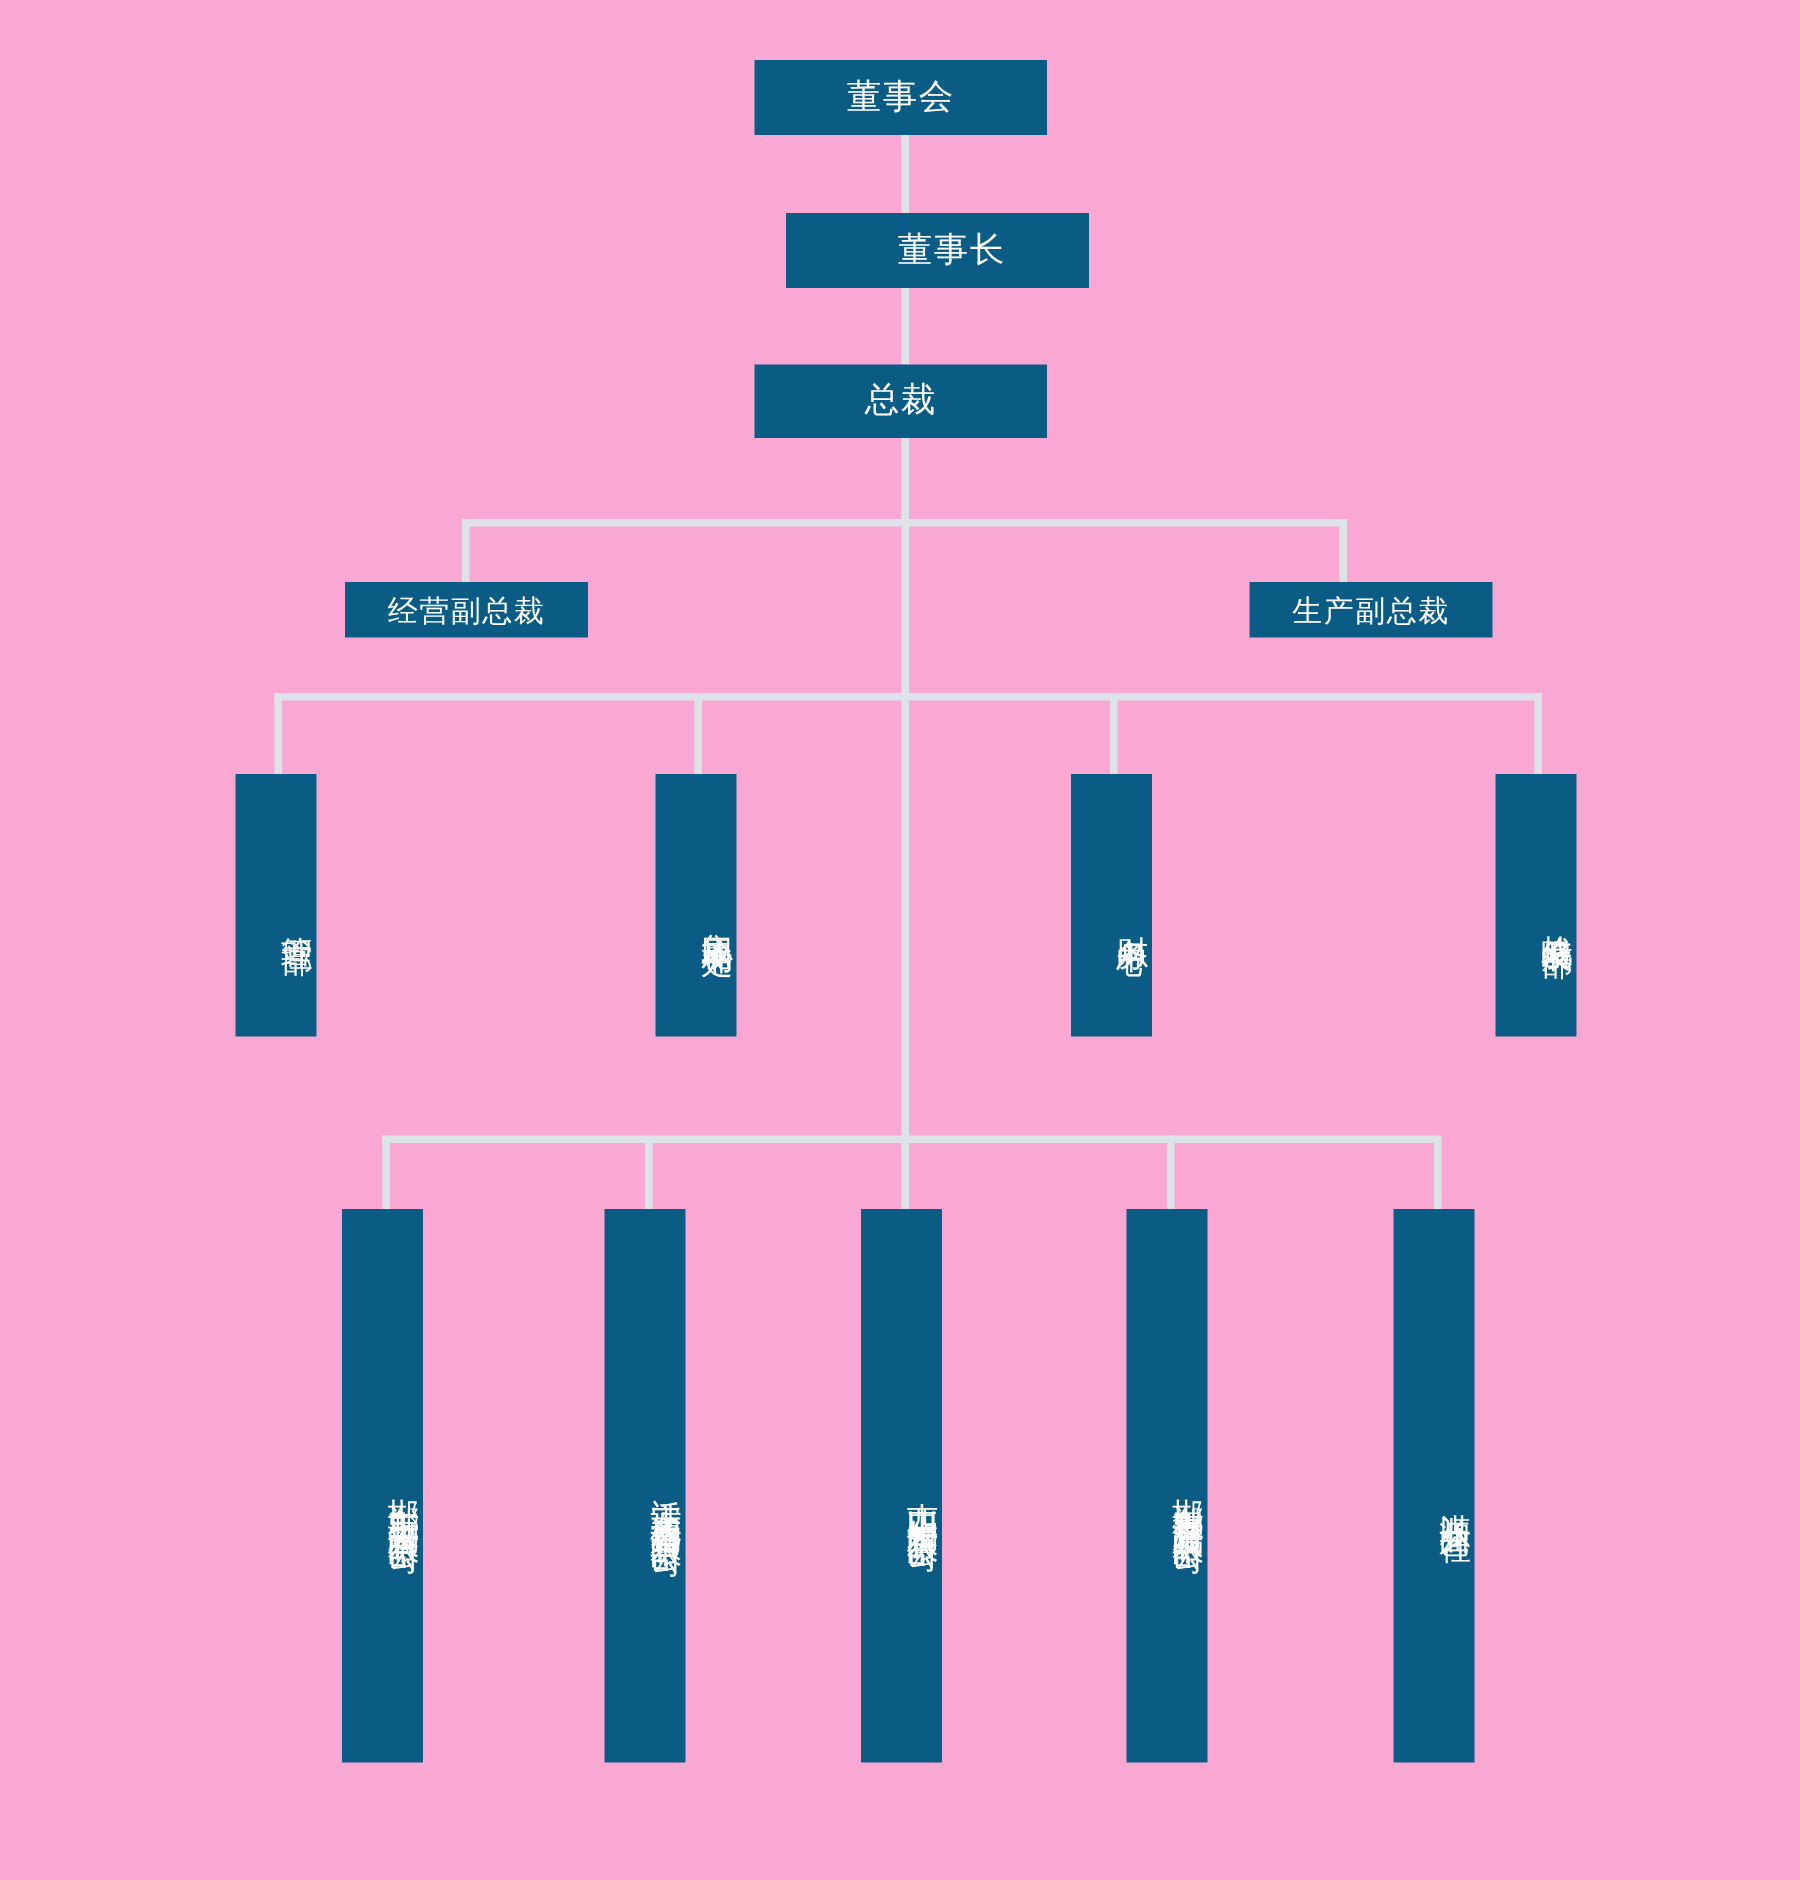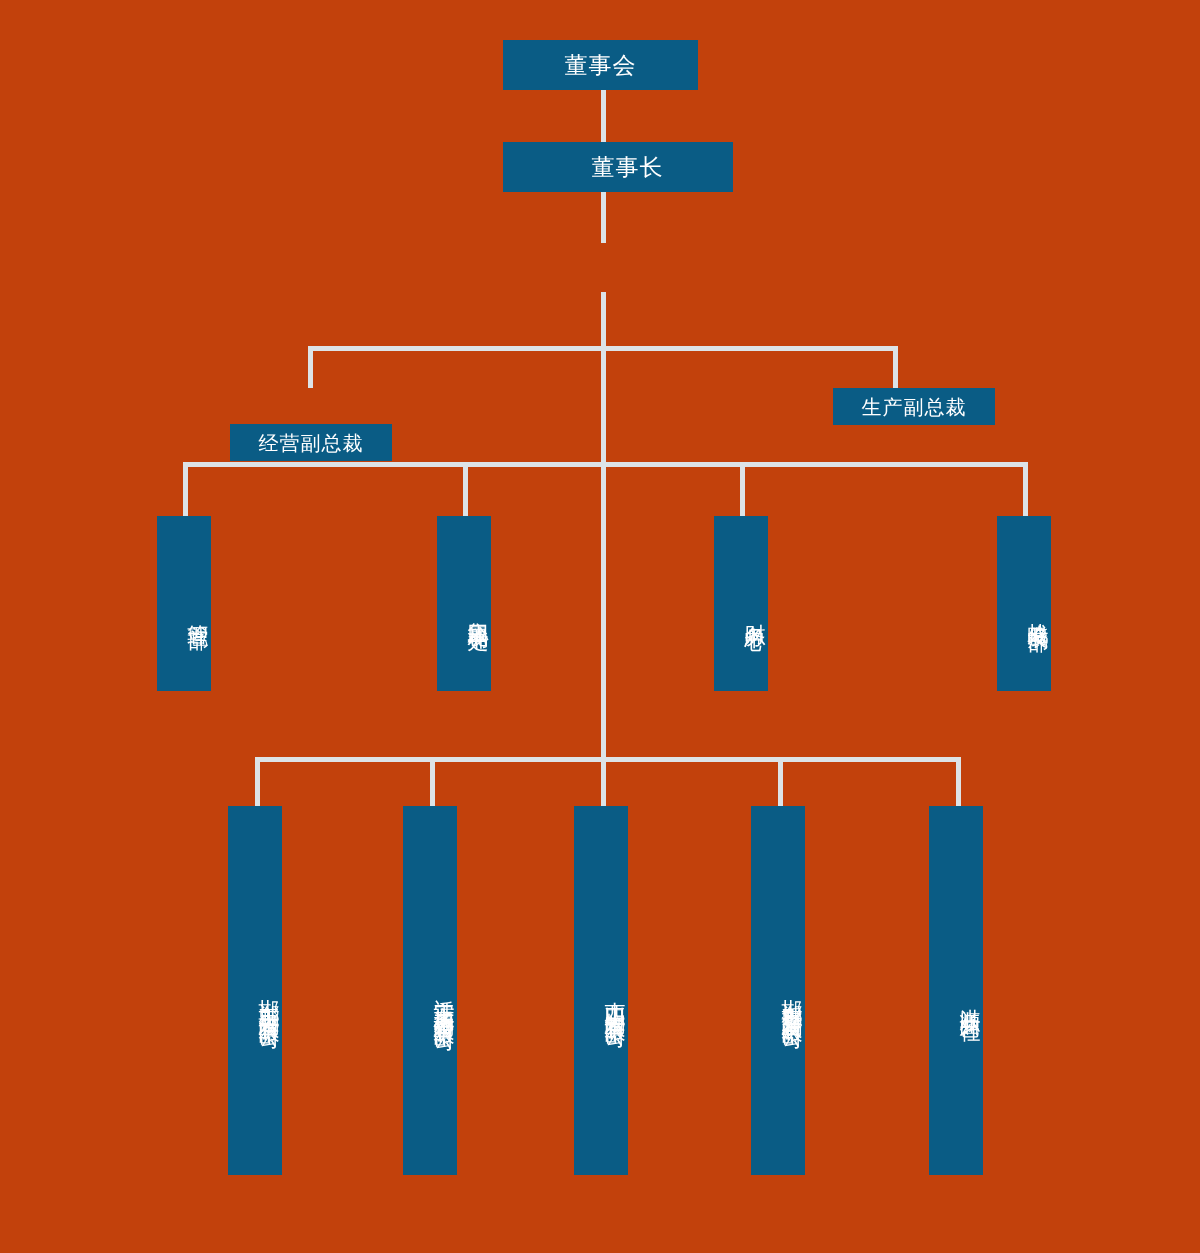--- a/index.html
+++ b/index.html
@@ -7,21 +7,21 @@
     padding: 0;
     background: #ffffff;
   }
   body {
     font-family: "DejaVu Sans", "Liberation Sans", sans-serif;
   }
   #chart-root {
     position: relative;
     width: 1200px;
     height: 1253px;
-    background: #c2410c;
+    background: #f9a8d4;
     overflow: hidden;
   }
   .node {
     position: absolute;
     background: #0a5c85;
     color: #ffffff;
     box-sizing: border-box;
     display: flex;
     align-items: center;
     justify-content: center;
@@ -84,24 +84,25 @@
 
   <div class="line h" style="left:255px; top:757px; width:703px;"></div>
   <div class="line v" style="left:255px; top:757px; height:50px;"></div>
   <div class="line v" style="left:430px; top:757px; height:50px;"></div>
   <div class="line v" style="left:601px; top:757px; height:50px;"></div>
   <div class="line v" style="left:778px; top:757px; height:50px;"></div>
   <div class="line v" style="left:956px; top:757px; height:50px;"></div>
 
   <div class="node horiz" style="left:503px; top:40px; width:195px; height:50px;">董事会</div>
 
-  <div class="node horiz" style="left:503px; top:142px; width:230px; height:50px;padding-left:25px;">董事长</div>
+  <div class="node horiz" style="left:524px; top:142px; width:202px; height:50px;padding-left:25px;">董事长</div>
 
+  <div class="node horiz" style="left:503px; top:243px; width:195px; height:49px;">总裁</div>
 
-  <div class="node horiz small" style="left:230px; top:388px; width:162px; height:37px;margin-top:36px;">经营副总裁</div>
+  <div class="node horiz small" style="left:230px; top:388px; width:162px; height:37px;">经营副总裁</div>
 
   <div class="node horiz small" style="left:833px; top:388px; width:162px; height:37px;">生产副总裁</div>
 
   <div class="node vert" style="left:157px; top:516px; width:54px; height:175px;">管理部</div>
 
   <div class="node vert" style="left:437px; top:516px; width:54px; height:175px;">集团秘书处</div>
 
   <div class="node vert" style="left:714px; top:516px; width:54px; height:175px;">财务中心</div>
 
   <div class="node vert" style="left:997px; top:516px; width:54px; height:175px;">战略发展部</div>

